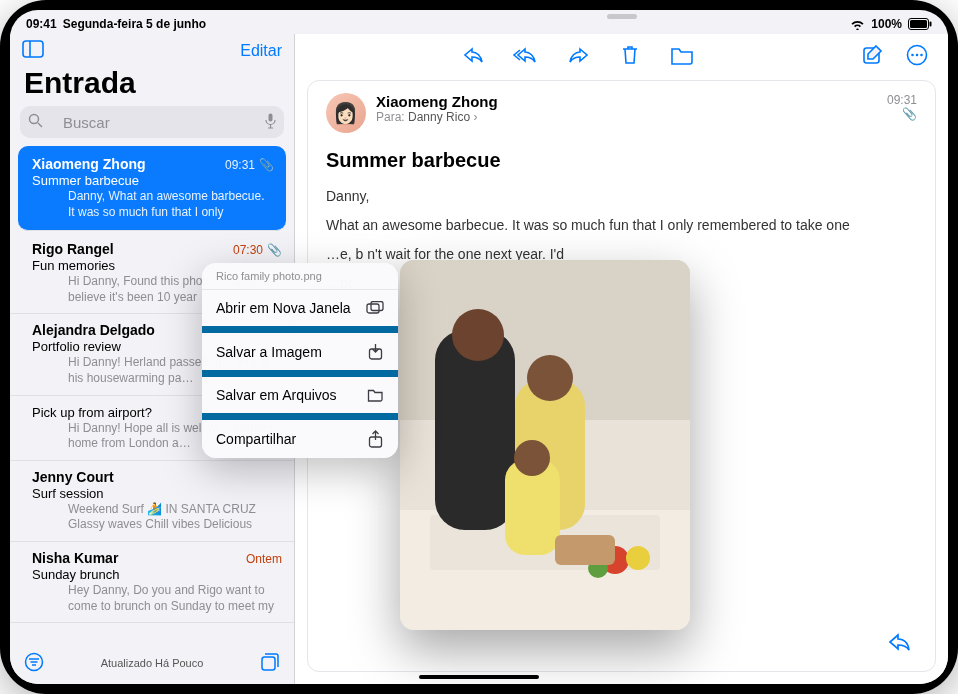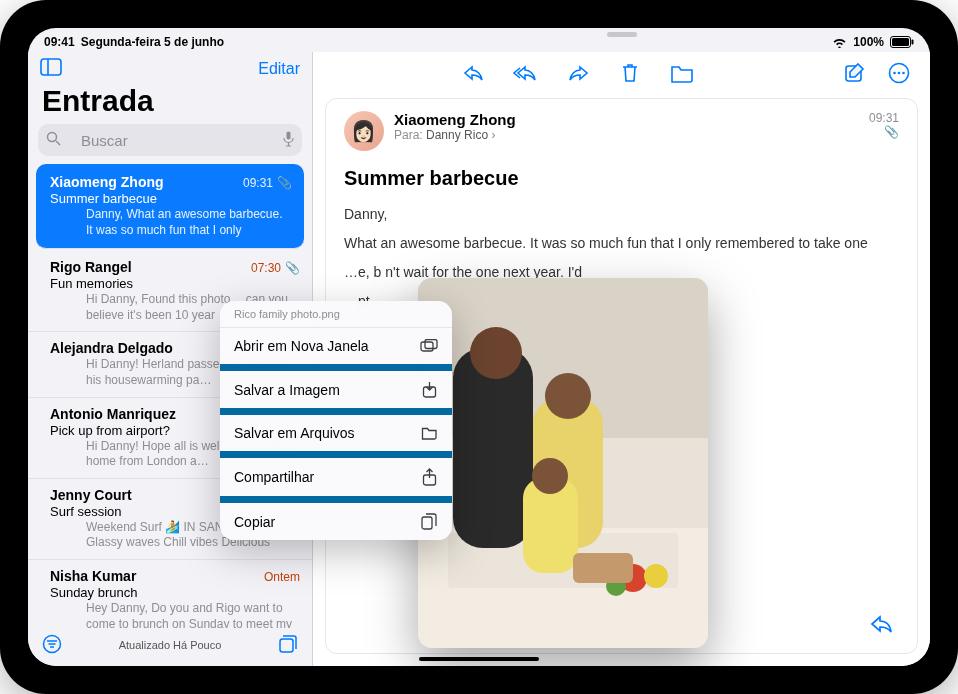--- a/index.html
+++ b/index.html
@@ -2,21 +2,21 @@
 <html><head>
 <meta charset="utf-8">
 <style>
 * { margin: 0; padding: 0; box-sizing: border-box; font-family: -apple-system, BlinkMacSystemFont, "Segoe UI", Helvetica, Arial, sans-serif; }
 body { background: #fff; display: flex; justify-content: center; align-items: center; min-height: 100vh; }
 
 .ipad-frame {
   width: 958px; height: 694px;
   background: #000;
   border-radius: 46px;
-  padding: 28px;
+  padding: 10px;
   position: relative;
   box-shadow: 0 10px 40px rgba(0,0,0,0.3);
 }
 
 .screen {
   width: 100%; height: 100%;
   background: #f2f2f7;
   border-radius: 28px;
   overflow: hidden;
   position: relative;
@@ -172,28 +172,27 @@
   box-shadow: 0 20px 50px rgba(0,0,0,0.35);
   background: #ddd;
   z-index: 50;
 }
 .photo-preview svg { width: 100%; height: 100%; display:block; }
 
 
 .context-menu {
   position: absolute;
   top: 253px; left: 192px;
-  width: 232px;
+  width: 196px;
   background: rgba(250,250,252,0.98);
   border-radius: 14px;
   box-shadow: 0 12px 40px rgba(0,0,0,0.25);
   z-index: 60;
   overflow: hidden;
   font-size: 14px;
-  margin-top: 20px;
 }
 .context-menu-header {
   padding: 7px 14px;
   font-size: 11px;
   color: #8e8e93;
   border-bottom: 1px solid #e5e5ea;
 }
 .context-menu-item {
   display: flex;
   justify-content: space-between;
@@ -297,28 +296,25 @@
             <div class="msg-subject">Fun memories</div>
             <div class="msg-preview">Hi Danny, Found this photo…
 can you believe it's been 10 year</div>
           </div>
 
           <div class="msg-item">
             <div class="msg-row1">
               <span class="msg-sender">Alejandra Delgado</span>
               <span class="msg-time"></span>
             </div>
+            <div class="msg-subject">Portfolio review</div>
             <div class="msg-preview">Hi Danny! Herland passed m… info at his housewarming pa…</div>
           </div>
 
           <div class="msg-item">
-            <div class="msg-row1">
-              <span class="msg-sender">Antonio Manriquez</span>
-              <span class="msg-time"></span>
-            </div>
             <div class="msg-subject">Pick up from airport?</div>
             <div class="msg-preview">Hi Danny! Hope all is well wi… coming home from London a…</div>
           </div>
 
           <div class="msg-item">
             <div class="msg-row1">
               <span class="msg-sender">Jenny Court</span>
               <span class="msg-time"></span>
             </div>
             <div class="msg-subject">Surf session</div>
@@ -492,26 +488,17 @@
       </div>
       <div class="context-menu-item">
         <span>Compartilhar</span>
         <span class="mi-icon">
             <svg width="15" height="18" viewBox="0 0 15 18">
               <rect x="1.5" y="7" width="12" height="10" rx="2" fill="none" stroke="#3c3c43" stroke-width="1.3"></rect>
               <path d="M7.5 1v9M4.5 4l3-3 3 3" fill="none" stroke="#3c3c43" stroke-width="1.3"></path>
             </svg>
           </span>
       </div>
-      <div class="context-menu-item">
-        <span>Copiar</span>
-        <span class="mi-icon">
-            <svg width="16" height="17" viewBox="0 0 16 17">
-              <rect x="1" y="4" width="10" height="12" rx="2" fill="none" stroke="#3c3c43" stroke-width="1.3"></rect>
-              <path d="M5 1h8a2 2 0 012 2v10" fill="none" stroke="#3c3c43" stroke-width="1.3"></path>
-            </svg>
-          </span>
-      </div>
     </div>
 
     <div class="home-indicator"></div>
   </div>
 </div>
 
 </body></html>

